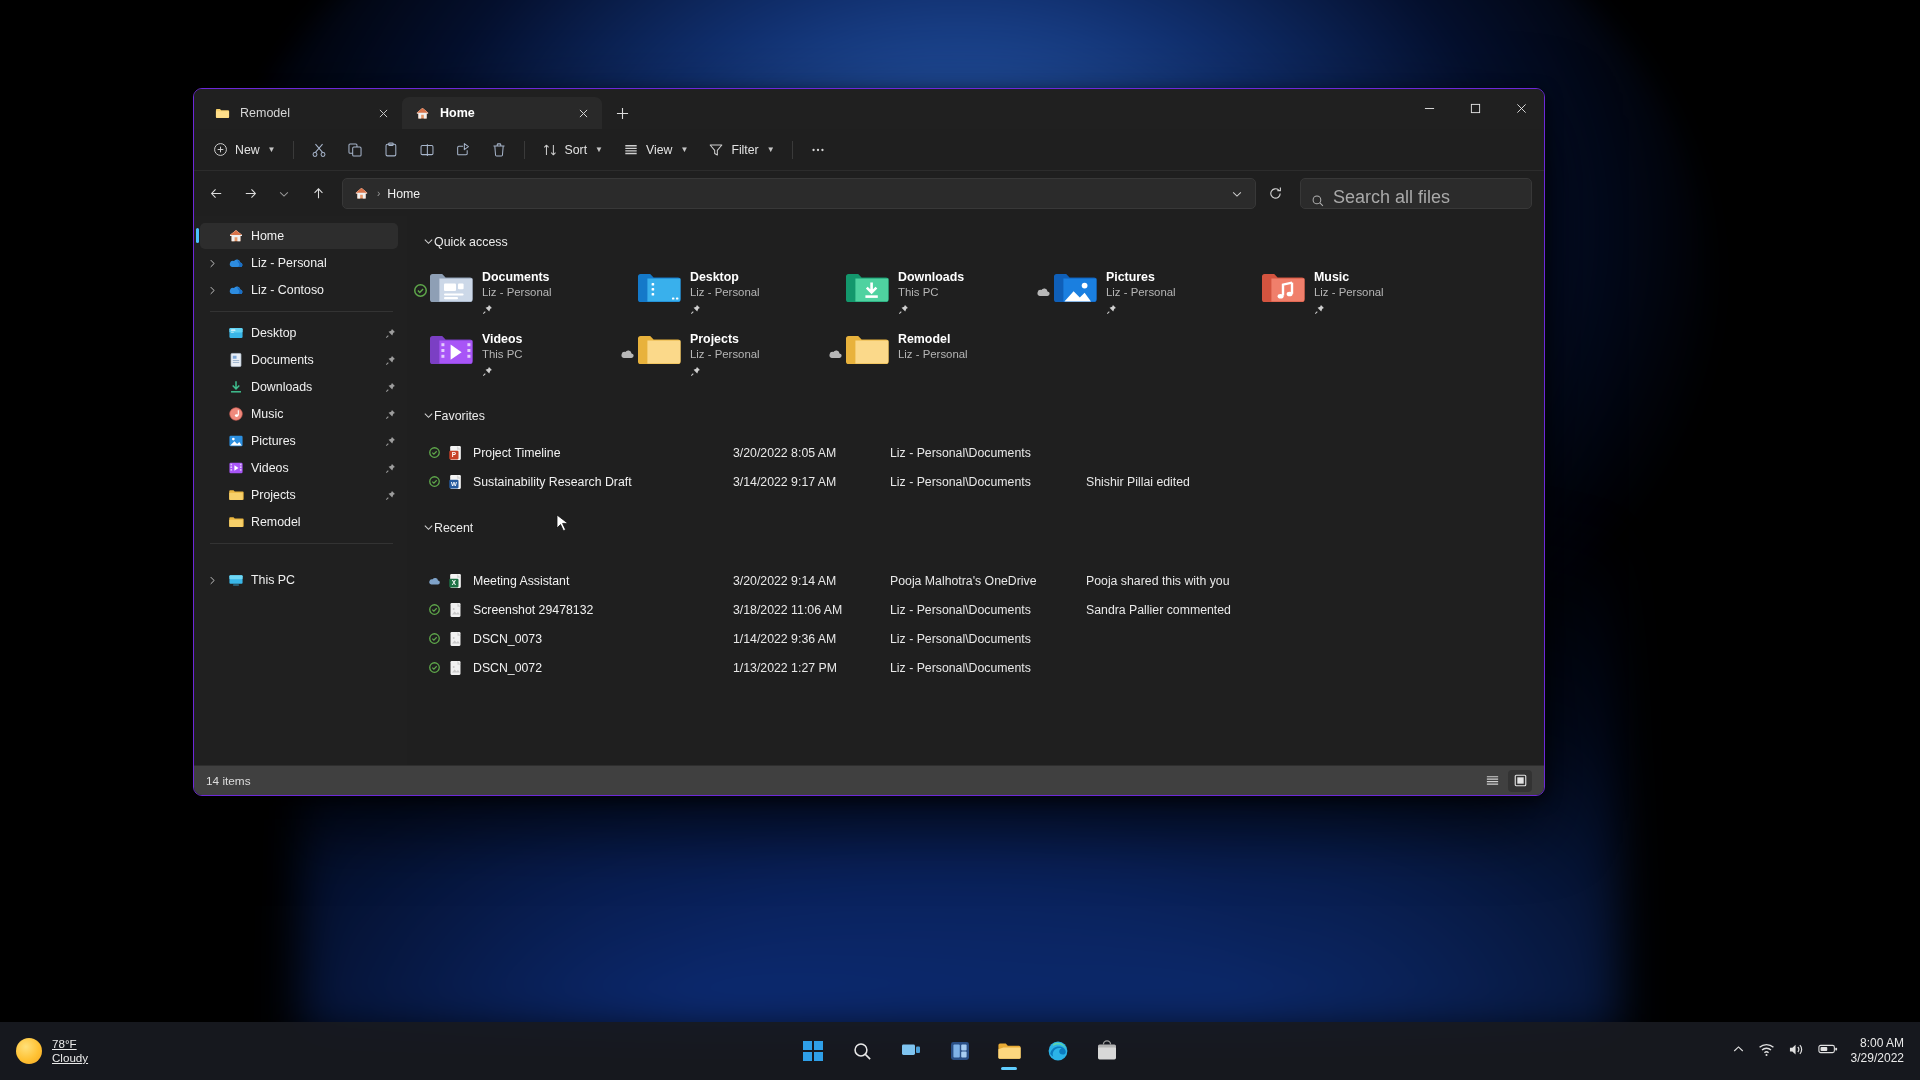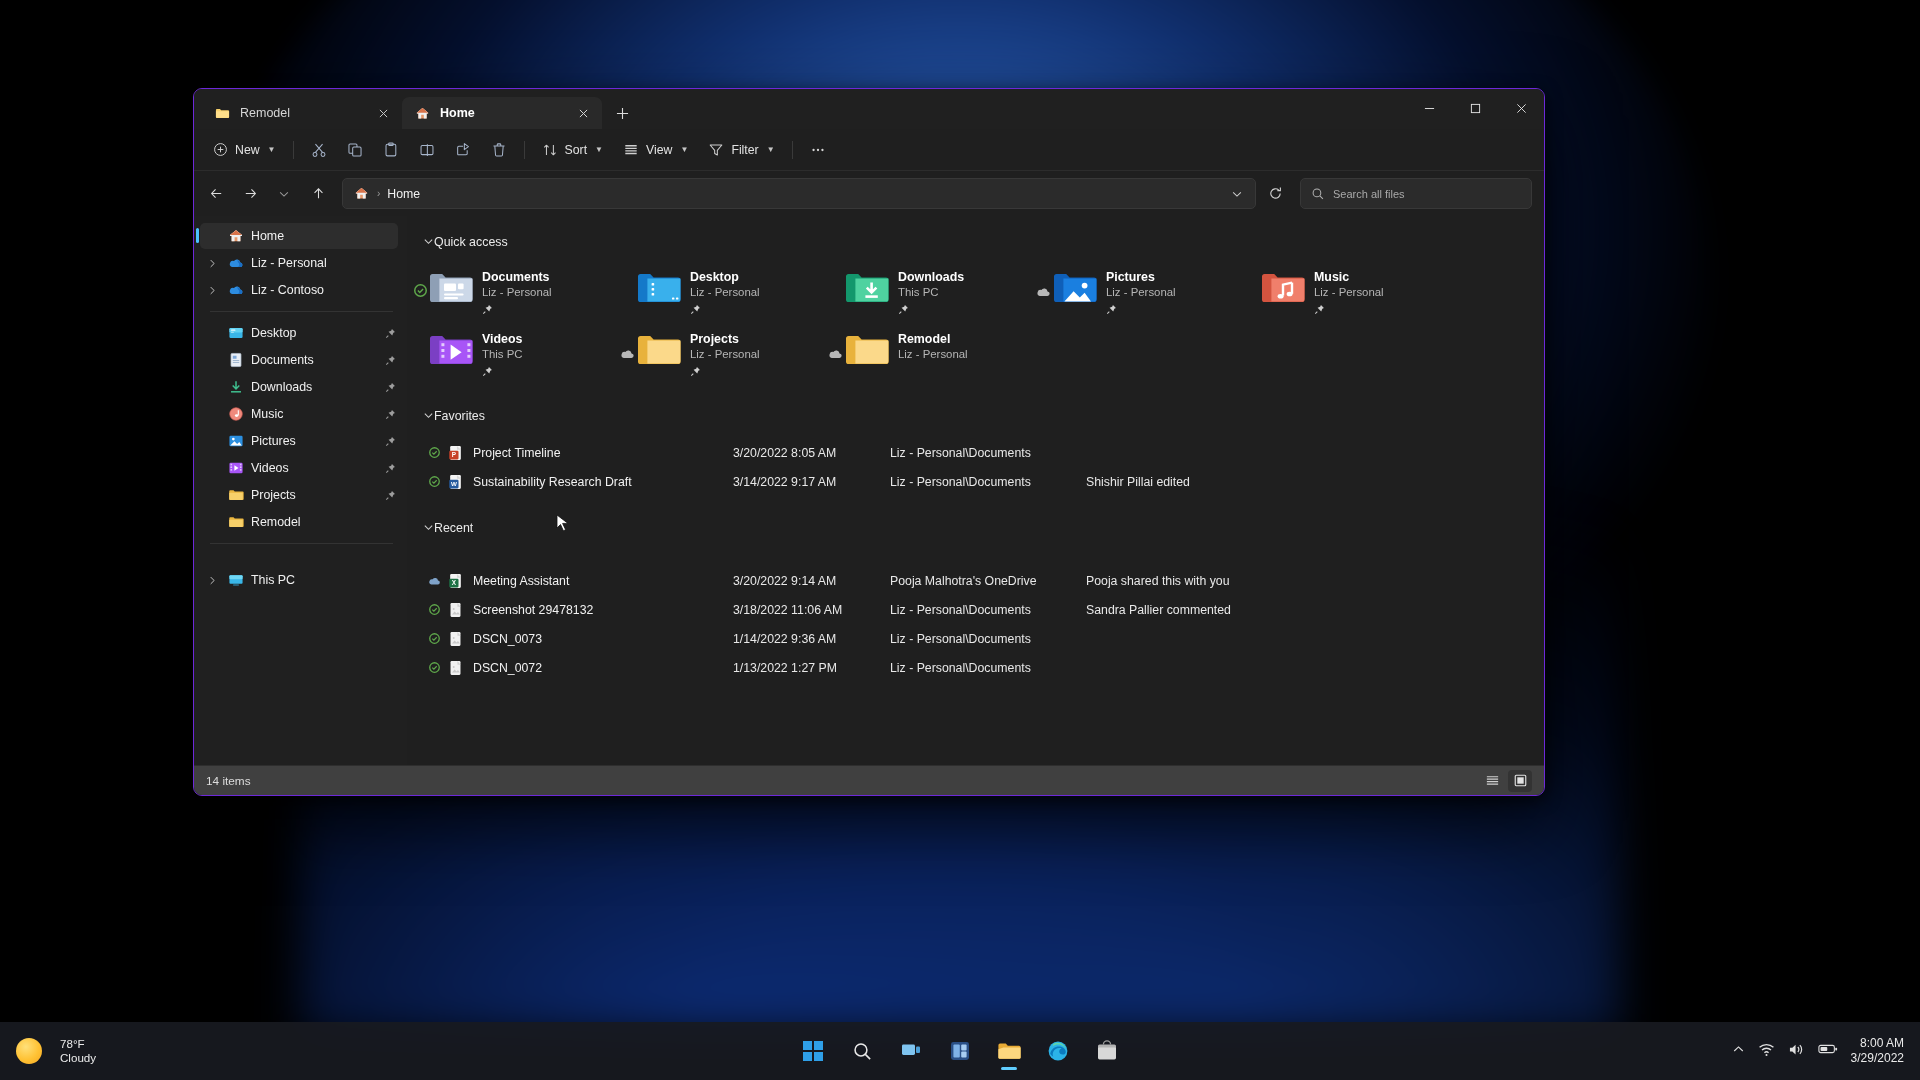--- a/index.html
+++ b/index.html
@@ -95,22 +95,22 @@
     flex: 1; height: 31px; background: #2b2b2b; border: 1px solid #383838;
     border-radius: 5px; display: flex; align-items: center; padding: 0 4px 0 10px;
     margin-left: 6px; gap: 7px;
   }
   .crumb { display: flex; align-items: center; gap: 7px; font-size: 12.3px; color: #f0f0f0; }
   .crumb .sep { color: #9a9a9a; font-size: 10px; }
   .addr-dd { margin-left: auto; width: 28px; height: 27px; display:flex; align-items:center; justify-content:center; color:#cfcfcf;}
   .refresh { width: 30px; height: 31px; display:flex; align-items:center; justify-content:center; color:#cfcfcf; margin-left: 2px;}
   .searchbox {
     width: 232px; height: 31px; background: #2b2b2b; border: 1px solid #383838;
-    border-radius: 5px; display: flex; align-items: center; gap: 8px; padding: 0 10px;
-    margin-left: 8px; font-size: 11px; color: #a9a9a9;
+    border-radius: 5px; display: flex; align-items: flex-end; gap: 8px; padding: 0 10px;
+    margin-left: 8px; font-size: 18px; color: #a9a9a9;
   }
   
   .body { flex: 1; display: flex; min-height: 0; background: #1f1f1f; }
   .sidebar {
     width: 213px; flex: 0 0 213px; background: #202020;
     padding: 6px 0 0 0; overflow: hidden; font-size: 12.4px;
   }
   .navitem {
     height: 26px; display: flex; align-items: center; gap: 7px;
     margin: 1px 9px 1px 6px; padding-left: 4px; border-radius: 5px;
@@ -165,21 +165,21 @@
   .vt { width: 24px; height: 22px; display: flex; align-items: center; justify-content: center; border-radius: 4px; }
   .vt.on { background: #333; }
   
   #cursor { position: absolute; left: 556px; top: 514px; width: 14px; height: 20px; }
   
   #taskbar {
     position: absolute; left: 0; bottom: 0; width: 1920px; height: 58px;
     background: rgba(24,26,32,.93);
     display: flex; align-items: center; color: #eaeaea;
   }
-  .weather { display: flex; align-items: center; gap: 18px; padding-left: 16px; }
+  .weather { display: flex; align-items: center; gap: 10px; padding-left: 16px; text-decoration: underline; }
   .wsun {
     width: 26px; height: 26px; border-radius: 50%;
     background: radial-gradient(circle at 38% 34%, #ffe07a 0%, #ffc234 55%, #f5a623 100%);
   }
   .wtext { font-size: 11.6px; line-height: 14px; }
   .tb-center { position: absolute; left: 50%; transform: translateX(-50%); display: flex; gap: 7px; align-items: center; }
   .tbicon { width: 42px; height: 42px; border-radius: 6px; display: flex; align-items: center; justify-content: center; position: relative;}
   .tbicon.active::after {
     content:""; position:absolute; bottom:2px; left:50%; transform:translateX(-50%);
     width:16px; height:3px; border-radius:2px; background:#60cdff;

